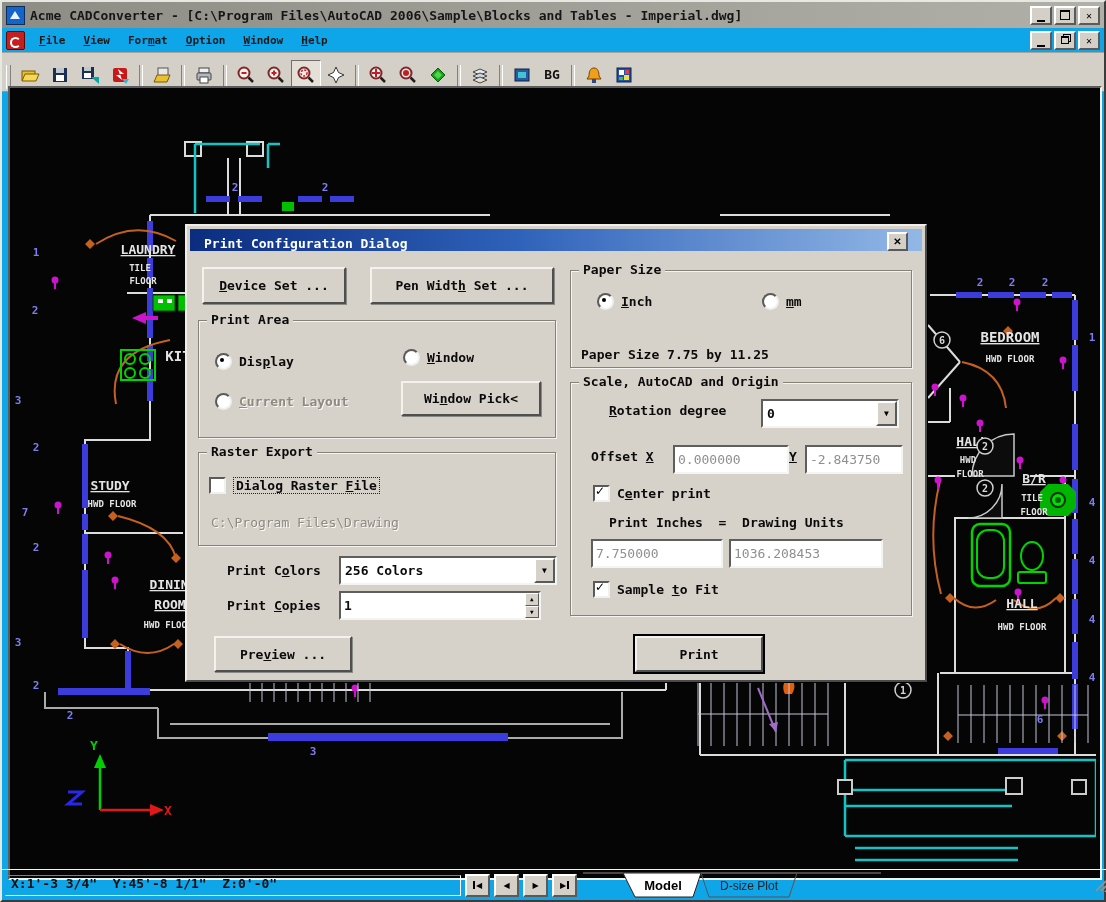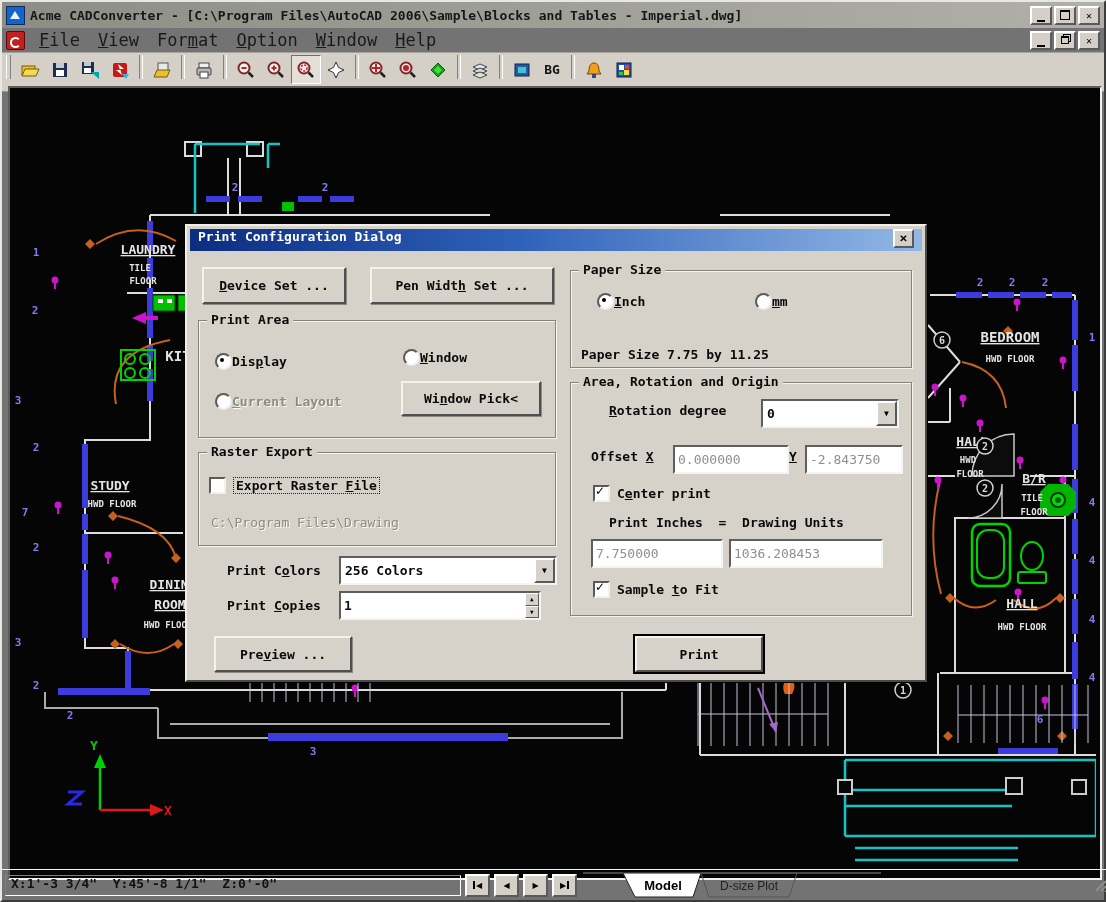--- a/index.html
+++ b/index.html
@@ -1,19 +1,19 @@
 <!DOCTYPE html>
 <html><head>
 <meta charset="utf-8">
 <style>
 html,body{margin:0;padding:0}
 body{width:1106px;height:902px;overflow:hidden;background:#d4d0c8;
   font-family:"DejaVu Sans Mono",monospace}
 #app{position:relative;width:1102px;height:898px;border:2px solid;
-  border-color:#e8e8e2 #3c3c3c #3c3c3c #e8e8e2;background:#737373}
+  border-color:#e8e8e2 #3c3c3c #3c3c3c #e8e8e2;background:#0ea5e9}
 
 .titlebar{height:26px;display:flex;align-items:center;padding:0 4px;
   background:linear-gradient(90deg,#8d8d85,#a3a39b 60%,#b0b0a8);gap:5px}
 .app-icon{width:17px;height:17px;background:#1565c8;border:1px solid #0a2d60;
   position:relative;flex:0 0 auto}
 .app-icon::after{content:"";position:absolute;left:3px;top:4px;border-left:5px solid transparent;
   border-right:5px solid transparent;border-bottom:8px solid #e8f4ff}
 .title-text{font-weight:700;font-size:13px;color:#161616;white-space:nowrap;
   overflow:hidden;flex:1 1 auto}
 .winbtns{display:flex;gap:2px}
@@ -24,25 +24,25 @@
 .glyph-max{width:8px;height:7px;border:1px solid #000;border-top-width:2px}
 .glyph-restore{width:6px;height:5px;border:1px solid #000;border-top-width:2px;
   box-shadow:2px -2px 0 -1px #d4d0c8,2px -2px 0 0 #000}
 
 .menubar{height:24px;display:flex;align-items:center;padding:0 4px;gap:2px;
   border-bottom:1px solid #a8a49c}
 .doc-icon{width:17px;height:17px;background:#c42020;border:1px solid #5a0808;
   border-radius:2px;position:relative;margin-right:4px}
 .doc-icon::after{content:"";position:absolute;left:3px;top:5px;width:7px;height:7px;
   border:2px solid #fff;border-radius:50%;border-right-color:transparent}
-.menu-item{padding:2px 8px;font-size:17px;font-weight:400;color:#1a1a1a;white-space:nowrap}
+.menu-item{padding:2px 8px;font-size:11px;font-weight:700;color:#1a1a1a;white-space:nowrap}
 .menu-item .u{text-decoration:underline}
 .mdibtns{margin-left:auto;display:flex;gap:2px}
 
-.toolbar{height:34px;display:flex;align-items:flex-start;padding:2px 2px;
+.toolbar{height:34px;display:flex;align-items:flex-end;padding:2px 2px;
   border-bottom:1px solid #9a968e;background:#d4d0c8}
 .thandle{width:3px;height:24px;border-left:1px solid #fff;border-right:1px solid #808080;margin:0 4px 0 2px}
 .tsep{width:2px;height:24px;border-left:1px solid #808080;border-right:1px solid #fff;margin:0 4px}
 .tbtn{width:28px;height:27px;display:flex;align-items:center;justify-content:center;
   border:1px solid transparent;background:transparent}
 .tbtn.pressed{border-color:#707070 #fff #fff #707070;background:#e4e0d8}
 .tbtn svg{display:block}
 .bg-label{font-size:13px;font-weight:700;color:#111;padding:0 3px}
 
 .canvas{position:absolute;left:6px;top:84px;width:1090px;height:790px;
@@ -52,35 +52,35 @@
 #plan text.room{fill:#e4e4e4}
 #plan text.room.u{text-decoration:underline}
 #plan text.dim{fill:#7d7df0;font-size:11px}
 #plan text.mk{fill:#d8d8d8;font-size:10px}
 
 .dialog{position:absolute;left:183px;top:222px;width:738px;height:454px;
   background:#d6d2ca;border:2px solid;border-color:#f0eee8 #4a4a4a #4a4a4a #f0eee8;
   box-shadow:1px 1px 0 #000;font-size:13px;font-weight:700;color:#0a0a0a}
 .dlg-title{position:absolute;left:3px;top:3px;right:3px;height:22px;
   background:linear-gradient(90deg,#0b2d80,#2f62ba 45%,#93b8e6);
-  color:#fff;display:flex;align-items:flex-start;padding:0 8px;font-size:13px}
+  color:#fff;display:flex;align-items:flex-end;padding:0 14px;font-size:13px}
 .dlg-close{margin-left:auto;width:17px;height:15px;background:#d4d0c8;
   border:2px solid;border-color:#fff #5a5a5a #5a5a5a #fff;color:#000;
   font-size:10px;font-weight:700;display:flex;align-items:center;justify-content:center;
   font-family:"Liberation Sans",sans-serif}
 .btn{position:absolute;background:#d6d2ca;border:2px solid;
   border-color:#f4f2ec #4f4f4f #4f4f4f #f4f2ec;box-shadow:1px 1px 0 #8a8a84;
   display:flex;align-items:center;justify-content:center;font:700 13px "DejaVu Sans Mono",monospace;color:#0a0a0a}
 .btn.default{box-shadow:0 0 0 2px #000}
 .btn.disabled{color:#8e8a80;text-shadow:1px 1px 0 #fbfaf6}
 .u{text-decoration:underline}
 .group{position:absolute;border:1px solid #86827a;
   box-shadow:inset 1px 1px 0 #f6f4ee,1px 1px 0 #f6f4ee}
 .legend{position:absolute;top:-9px;left:8px;background:#d6d2ca;padding:0 4px;white-space:nowrap}
-.radio{position:absolute;display:flex;align-items:center;white-space:nowrap}
+.radio{position:absolute;display:flex;align-items:center;gap:7px;white-space:nowrap}
 .radio .rc{width:13px;height:13px;border-radius:50%;background:#fff;
   border:2px solid;border-color:#5a5a5a #f0f0f0 #f0f0f0 #5a5a5a;position:relative;flex:0 0 auto}
 .radio.sel .rc::after{content:"";position:absolute;left:2.5px;top:2.5px;width:4px;height:4px;
   border-radius:50%;background:#000}
 .radio.disabled{color:#8e8a80;text-shadow:1px 1px 0 #fbfaf6}
 .cb{position:absolute;display:flex;align-items:center;gap:7px;white-space:nowrap}
 .cb .bx{width:13px;height:13px;background:#fff;border:2px solid;
   border-color:#5a5a5a #f0f0f0 #f0f0f0 #5a5a5a;position:relative;flex:0 0 auto}
 .cb.checked .bx::after{content:"✓";position:absolute;left:0;top:-3px;font:700 12px "DejaVu Sans",sans-serif;color:#000}
 .cb .focus{border:1px dotted #222;padding:0 2px}
@@ -511,21 +511,21 @@
     <div class="btn" style="left:15px;top:41px;width:140px;height:33px">
       <span><span></span><span class="u">D</span><span>evice Set ...</span></span>
     </div>
 
     <div class="group" style="left:383px;top:44px;width:340px;height:96px">
       <span class="legend">Paper Size</span>
       <div class="radio sel" style="left:26px;top:22px">
         <span class="rc"></span>
         <span><span></span><span class="u">I</span><span>nch</span></span>
       </div>
-      <div class="radio" style="left:184px;top:22px">
+      <div class="radio" style="left:191px;top:22px">
         <span class="rc"></span>
         <span><span></span><span class="u">m</span><span>m</span></span>
       </div>
       <span class="dlg-label" style="left:10px;top:76px">Paper Size 7.75 by 11.25</span>
     </div>
 
     <div class="group" style="left:11px;top:94px;width:356px;height:116px">
       <span class="legend">Print Area</span>
       <div class="radio sel" style="left:16px;top:32px">
         <span class="rc"></span>
@@ -538,21 +538,21 @@
       <div class="radio disabled" style="left:16px;top:72px">
         <span class="rc"></span>
         <span><span></span><span class="u">C</span><span>urrent Layout</span></span>
       </div>
       <div class="btn" style="left:202px;top:60px;width:136px;height:31px">
         <span><span>Wi</span><span class="u">n</span><span>dow Pick&lt;</span></span>
       </div>
     </div>
 
     <div class="group" style="left:383px;top:156px;width:340px;height:232px">
-      <span class="legend">Area, Rotation and Origin</span>
+      <span class="legend">Scale, AutoCAD and Origin</span>
       <span class="dlg-label" style="left:38px;top:20px"><span></span><span class="u">R</span><span>otation degree</span></span>
       <div class="field" style="left:190px;top:16px;width:134px;height:25px">
         <span class="combo-val">0</span>
         <span class="combo-arrow">▼</span>
       </div>
       <span class="dlg-label" style="left:20px;top:66px"><span>Offset </span><span class="u">X</span></span>
       <div class="field" style="left:102px;top:62px;width:112px;height:25px">
         <input class="gray" readonly="" value="0.000000" style="">
       </div>
       <span class="dlg-label u" style="left:218px;top:66px">Y</span>
@@ -574,21 +574,21 @@
       <div class="cb checked" style="left:22px;top:198px">
         <span class="bx"></span>
         <span><span>Sample </span><span class="u">t</span><span>o Fit</span></span>
       </div>
     </div>
 
     <div class="group" style="left:11px;top:226px;width:356px;height:92px">
       <span class="legend">Raster Export</span>
       <div class="cb" style="left:10px;top:24px">
         <span class="bx"></span>
-        <span class="focus"><span>Export Raster </span><span class="u">F</span><span>ile</span></span>
+        <span class="focus"><span>Dialog Raster </span><span class="u">F</span><span>ile</span></span>
       </div>
       <span class="dlg-label disabled" style="left:12px;top:62px">C:\Program Files\Drawing</span>
     </div>
 
     <span class="dlg-label" style="left:40px;top:337px"><span>Print C</span><span class="u">o</span><span>lors</span></span>
     <div class="field" style="left:152px;top:330px;width:214px;height:25px">
       <span class="combo-val">256 Colors</span>
       <span class="combo-arrow">▼</span>
     </div>
 

